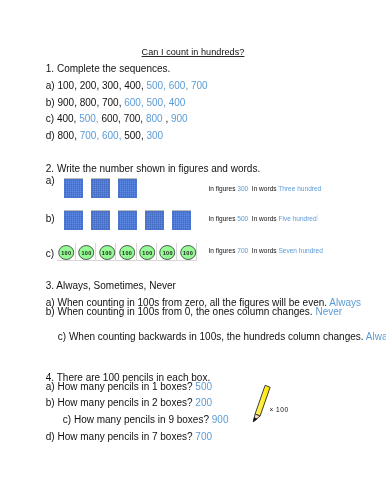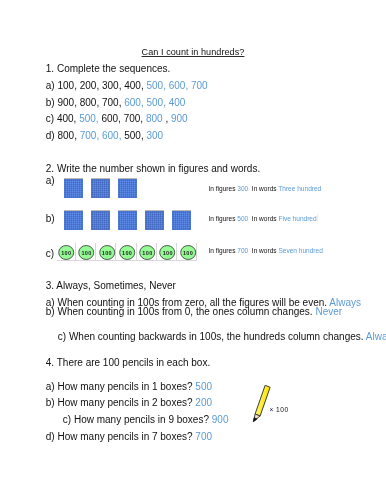--- a/index.html
+++ b/index.html
@@ -295,21 +295,21 @@
         <svg width="16.4" height="15.0" viewBox="0 0 164 150" style="display:block;overflow:visible">
           <ellipse cx="82" cy="75" rx="75" ry="70" fill="#94fa94" stroke="#3a3a3a" stroke-width="8.5"></ellipse>
         </svg>
         <span class="clab">100</span>
       </div>
       <div class="fw" style="left: 208.5px; top: 246.7px;"><span>In figures</span> <span class="blue">700</span>&nbsp;&nbsp;<span>In words</span> <span class="blue">Seven hundred</span></div>
       <div class="ln q" style="top: 280.6px;"><span>3. Always, Sometimes, Never</span></div>
       <div class="ln" style="top: 297.9px;"><span>a)</span> <span>When counting in 100s from zero, all the figures will be even.</span> <span class="blue">Always</span></div>
       <div class="ln" style="top: 307px;"><span>b)</span> <span>When counting in 100s from 0, the ones column changes.</span> <span class="blue">Never</span></div>
       <div class="ln" style="top: 331.5px; margin-left: 12px;"><span>c)</span> <span>When counting backwards in 100s, the hundreds column changes.</span> <span class="blue">Always</span></div>
-      <div class="ln q" style="top: 358px;"><span>4. There are 100 pencils in each box.</span></div>
+      <div class="ln q" style="top: 373px;"><span>4. There are 100 pencils in each box.</span></div>
       <div class="ln" style="top: 381.7px;"><span>a)</span> <span>How many pencils in 1 boxes?</span> <span class="blue">500</span></div>
       <div class="ln" style="top: 398.3px;"><span>b)</span> <span>How many pencils in 2 boxes?</span> <span class="blue">200</span></div>
       <div class="ln" style="top: 414.9px; padding-left: 17px;"><span>c)</span> <span>How many pencils in 9 boxes?</span> <span class="blue">900</span></div>
       <div class="ln" style="top: 431.5px;"><span>d)</span> <span>How many pencils in 7 boxes?</span> <span class="blue">700</span></div>
       <div style="position: absolute; left: 317.4px; top: 214.2px; width: 0.7px; height: 6.6px; background: rgb(236, 236, 236);"></div>
       <div style="position: absolute; left: 246px; top: 380px; width: 28px; height: 44px;">
         <svg width="28" height="46" viewBox="246 379 28 46" style="display:block;overflow:visible">
           <defs>
             <linearGradient id="pencilGrad" x1="0" y1="0" x2="1" y2="0" gradientTransform="rotate(19 0.5 0.5)">
               <stop offset="0%" stop-color="#fdf38e"></stop>

